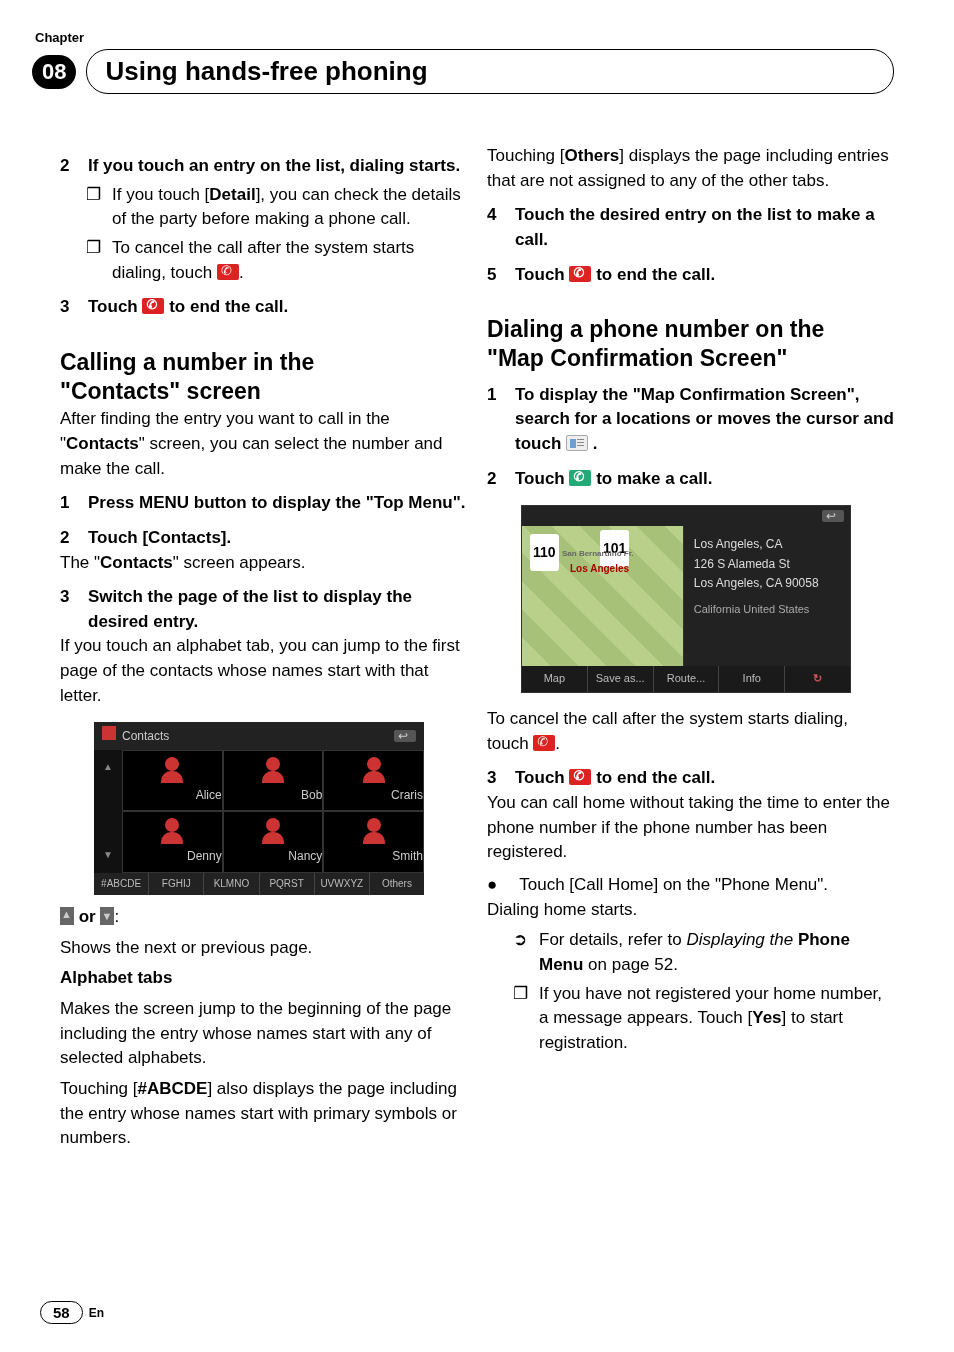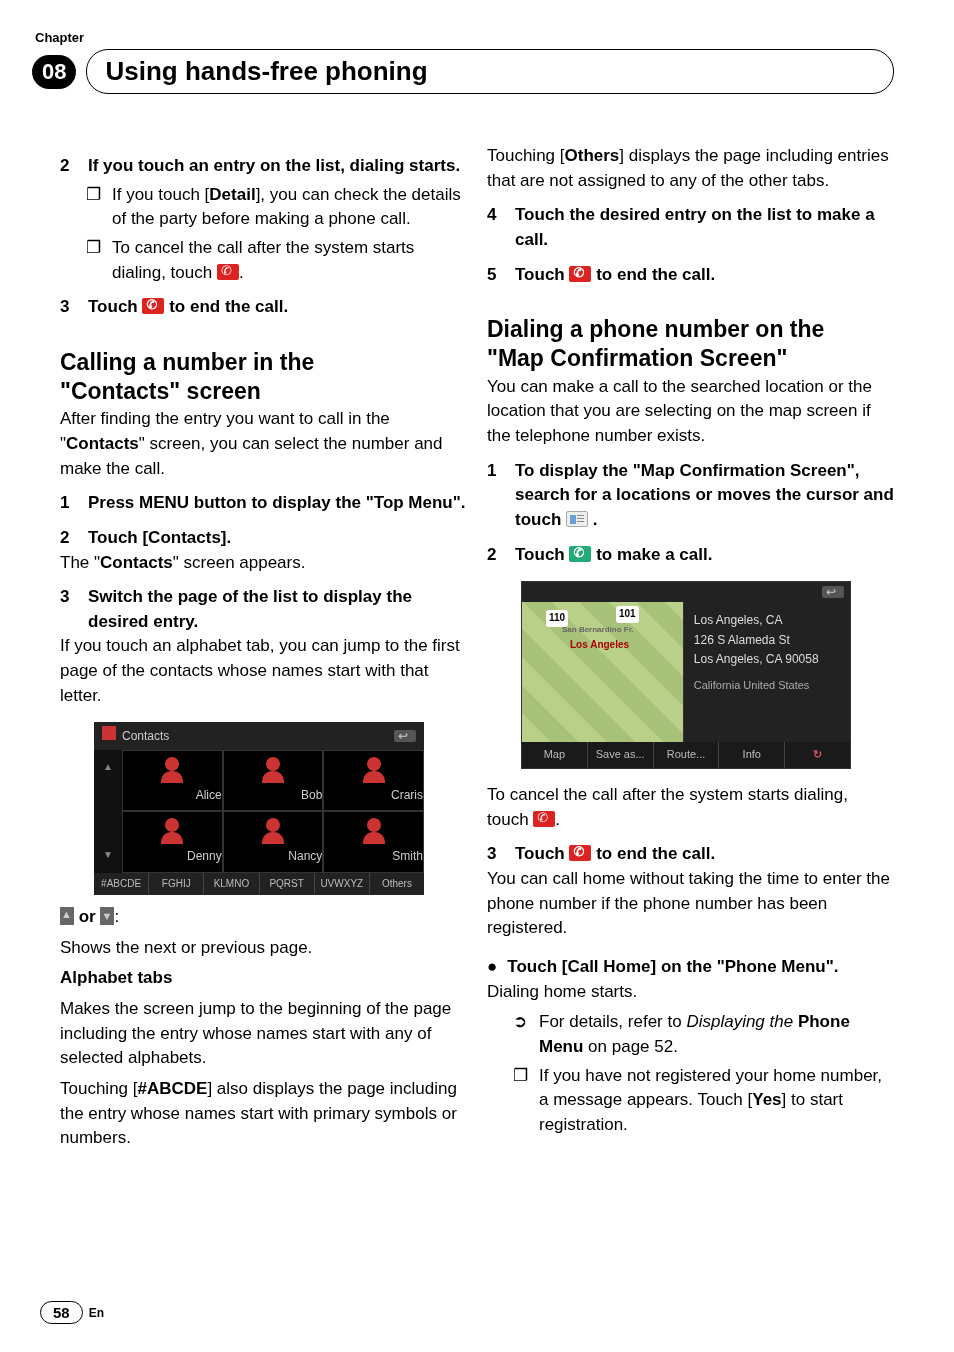--- a/index.html
+++ b/index.html
@@ -79,31 +79,31 @@
 
   
   .mapshot { width: 330px; margin: 14px 0 14px 34px; background:#000; color:#ccc; font-size:12px; border:1px solid #333; }
   .mapshot-top { display:flex; justify-content:flex-end; align-items:center; background:#222; height:20px; padding:0 6px; }
   .mapshot-top .back { width:22px; height:12px; background:#555; border-radius:2px; position:relative; }
   .mapshot-top .back::after { content:"↩"; color:#ccc; position:absolute; left:4px; top:-2px; }
   .mapshot-body { display:flex; height:140px; }
   .maparea { flex:1.1; background:
      repeating-linear-gradient(45deg,#b8d08a 0 20px,#a7c178 20px 40px);
      position:relative; border-right:1px solid #333;}
-  .shield { position:absolute; background:#fff; color:#000; font-size:10px; font-weight:bold; padding:1px 3px; border-radius:3px;margin-left:16px; }
+  .shield { position:absolute; background:#fff; color:#000; font-size:14px; font-weight:bold; padding:8px 3px; border-radius:3px; }
   .citylabel { position:absolute; font-size:10px; color:#a00; font-weight:bold; }
   .infoarea { flex:1; background:#222; padding:10px; font-size:12px; color:#ddd; }
   .infoarea .line { margin-bottom:2px; }
   .infoarea .sub { color:#aaa; font-size:11px; margin-top:10px; }
   .mapshot-bot { display:flex; background:#1a1a1a; }
   .mapshot-bot .btn { flex:1; text-align:center; padding:5px 0; font-size:11px; border-left:1px solid #444; color:#bbb;}
   .mapshot-bot .btn:first-child { border-left:none; }
   .mapshot-bot .btn.ref { color:#c55; font-weight:bold; }
 
-  .dot-head { display:flex; gap:10px; font-weight:bold; margin-top:14px; }
+  .dot-head { display:flex; gap:22px; font-weight:normal; margin-top:8px; }
   .dot-head .d::before { content:"●"; }
 
   .footer { position:absolute; left:40px; bottom:28px; display:flex; align-items:center; gap:6px; }
   .pagenum { border:1px solid #000; border-radius:14px; padding:2px 12px; font-weight:bold; font-size:15px; }
   .lang { font-size:12px; font-weight:bold; }
 
   .bold { font-weight: bold; }
   .ital { font-style: italic; text-align: center; }
 </style>
 </head>
@@ -248,21 +248,20 @@
         <span class="num">5</span>
         <span class="txt">
           <span>Touch </span><span class="icon-end"></span><span> to end the call.</span>
         </span>
       </div>
 
       <div class="h2">
         <div>Dialing a phone number on the</div>
         <div>"Map Confirmation Screen"</div>
       </div>
-      <p>You can make a call to the searched location or the location that you are selecting on the map screen if the telephone number exists.</p>
 
       <div class="step">
         <span class="num">1</span>
         <span class="txt">
           <span>To display the "Map Confirmation Screen", search for a locations or moves the cursor and touch </span><span class="icon-list"></span><span> .</span>
         </span>
       </div>
 
       <div class="step">
         <span class="num">2</span>

